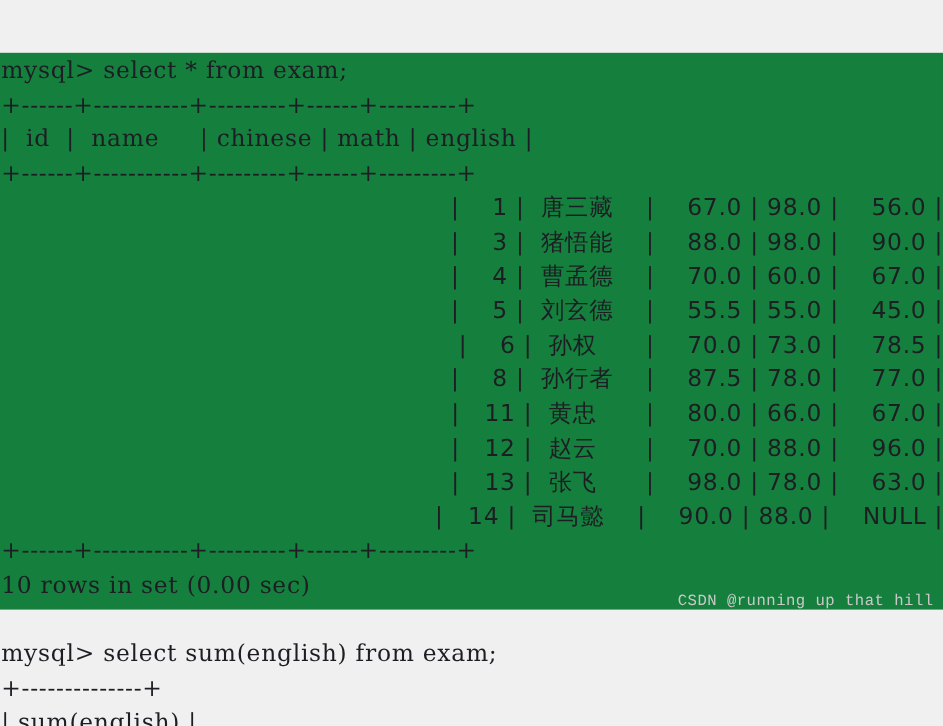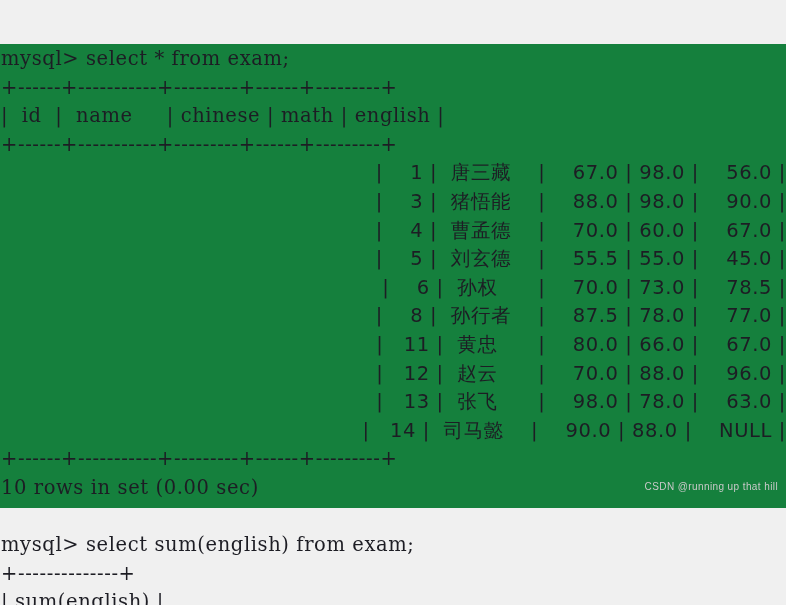--- a/index.html
+++ b/index.html
@@ -42,23 +42,23 @@
     height: 28.6px;
     white-space: pre;
   }
   .cjk {
     font-family: "DejaVu Sans", "Liberation Sans", sans-serif;
     text-align: right;
   }
   #watermark {
     position: absolute;
     right: 8px;
-    bottom: 16px;
-    font-family: Liberation Sans, sans-serif;
-    font-size: 10px;
+    bottom: 0;
+    font-family: Liberation Mono, monospace;
+    font-size: 13px;
     color: #c9c9c9;
     letter-spacing: 0.4px;
     white-space: pre;
     user-select: none;
   }
 </style>
 </head>
 <body>
 
 <div id="terminal">

